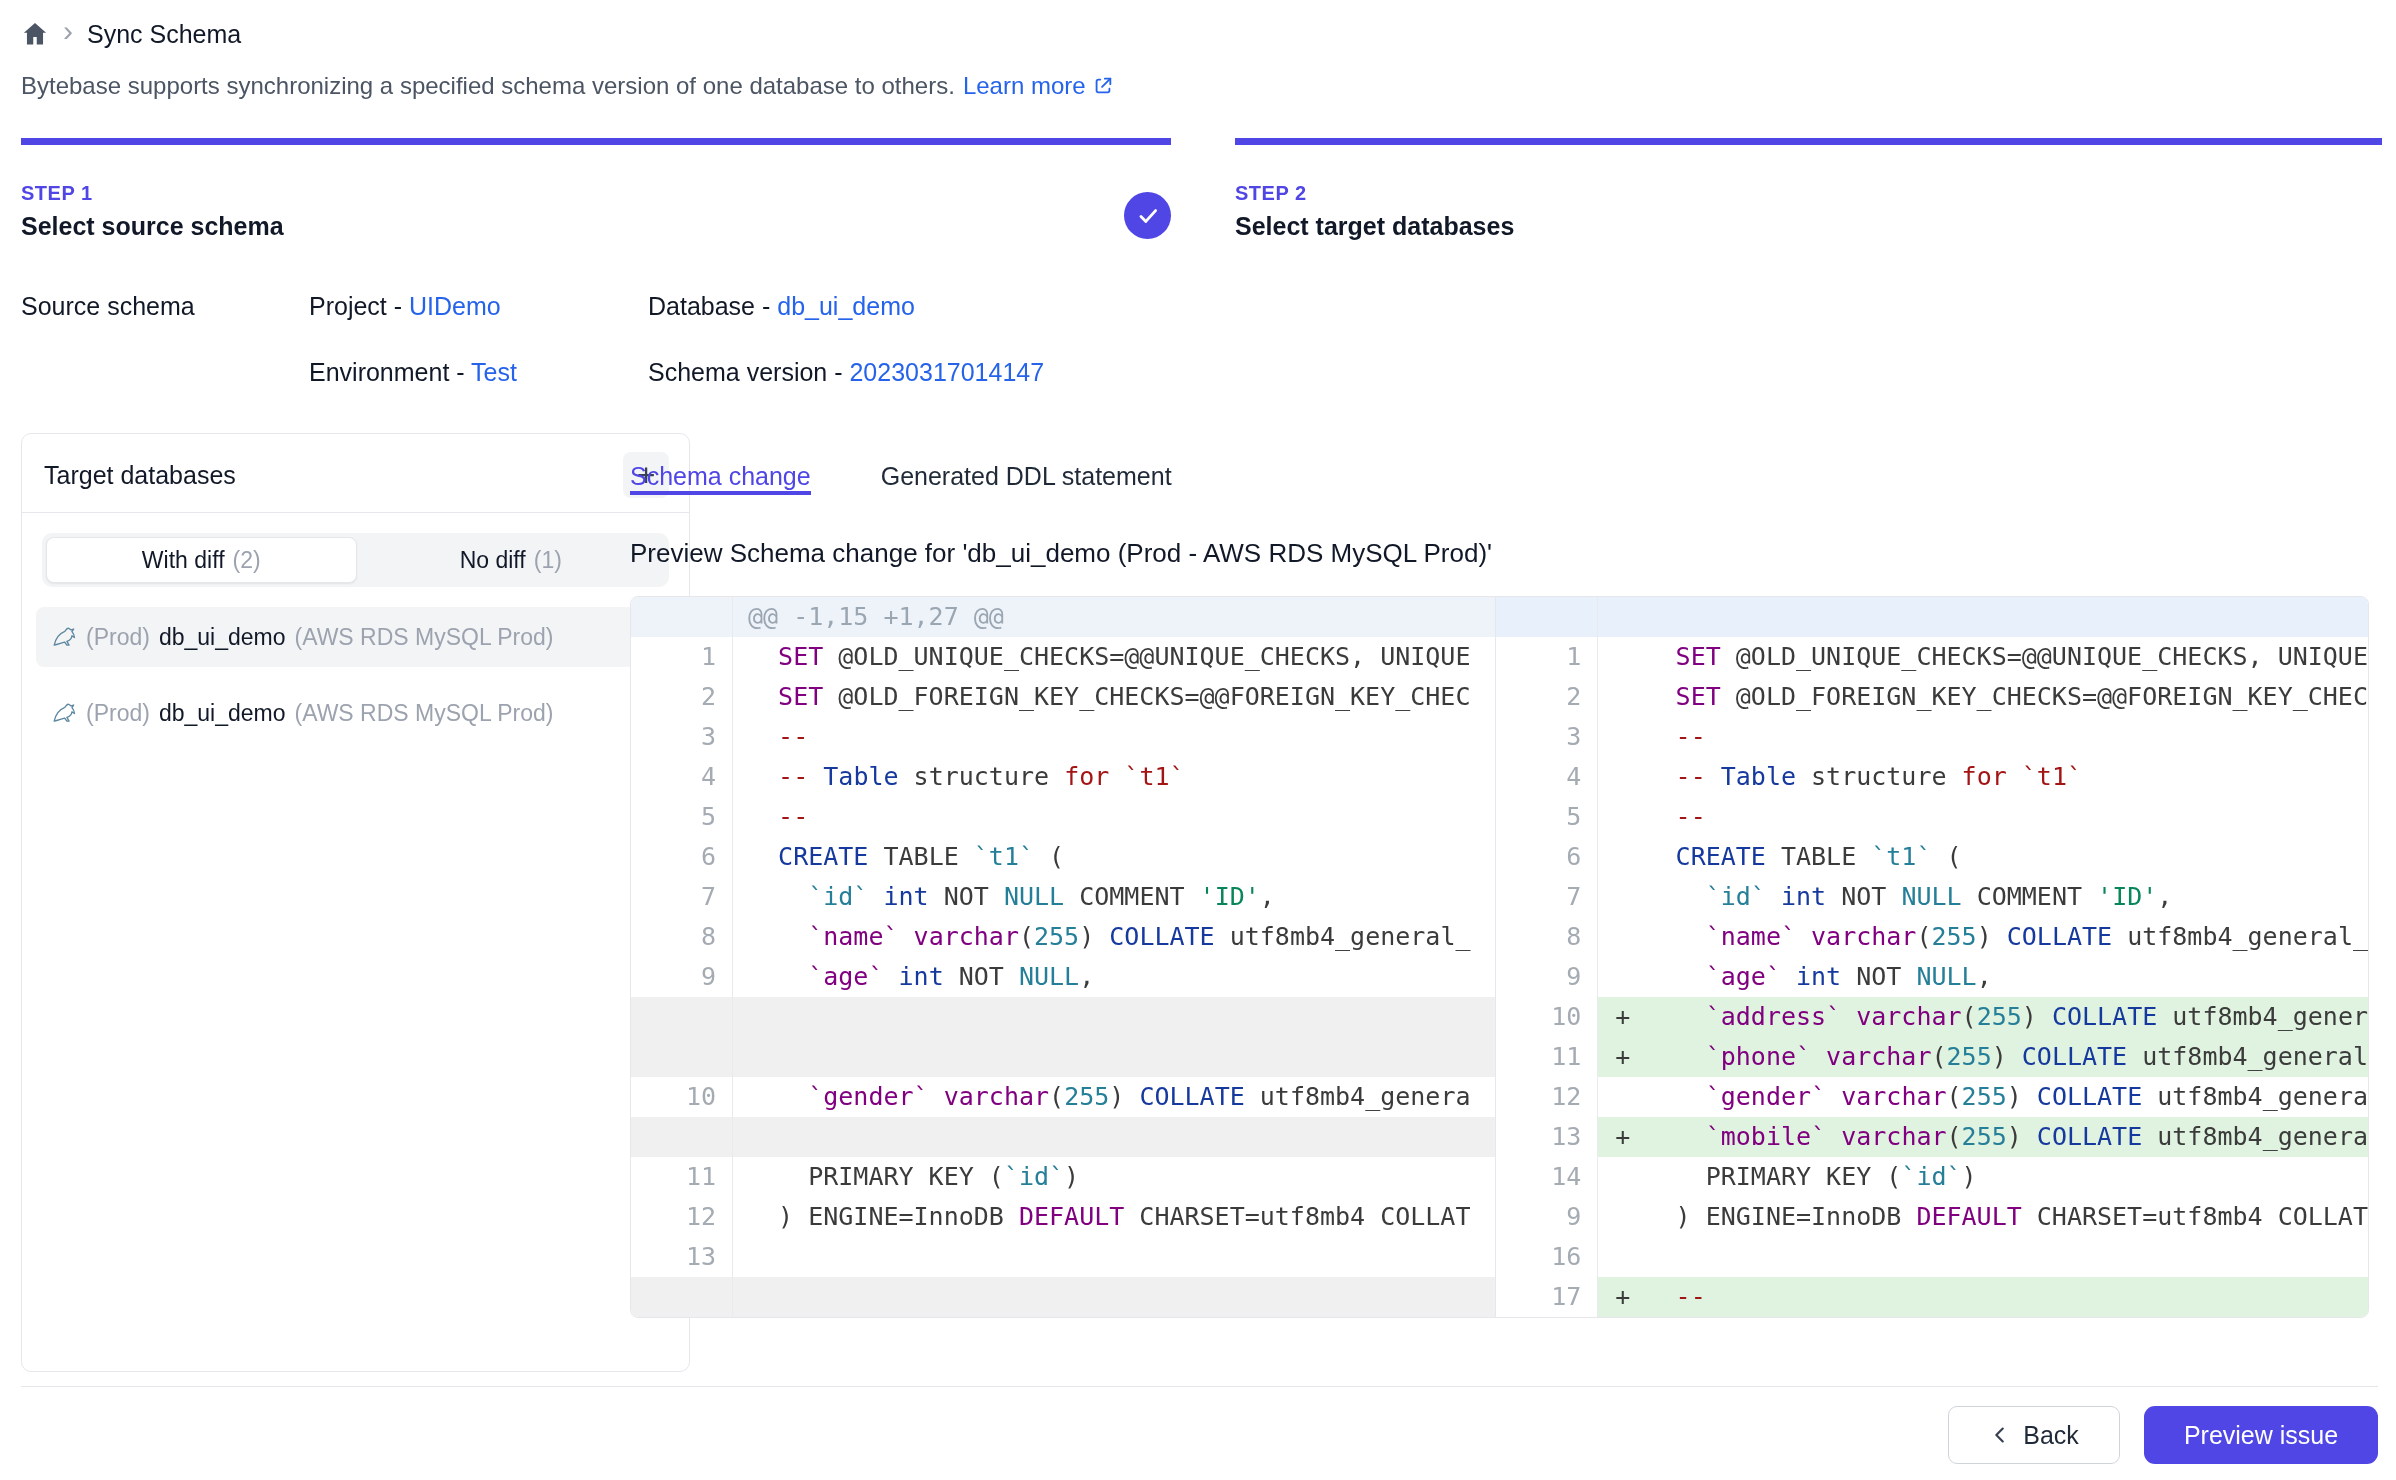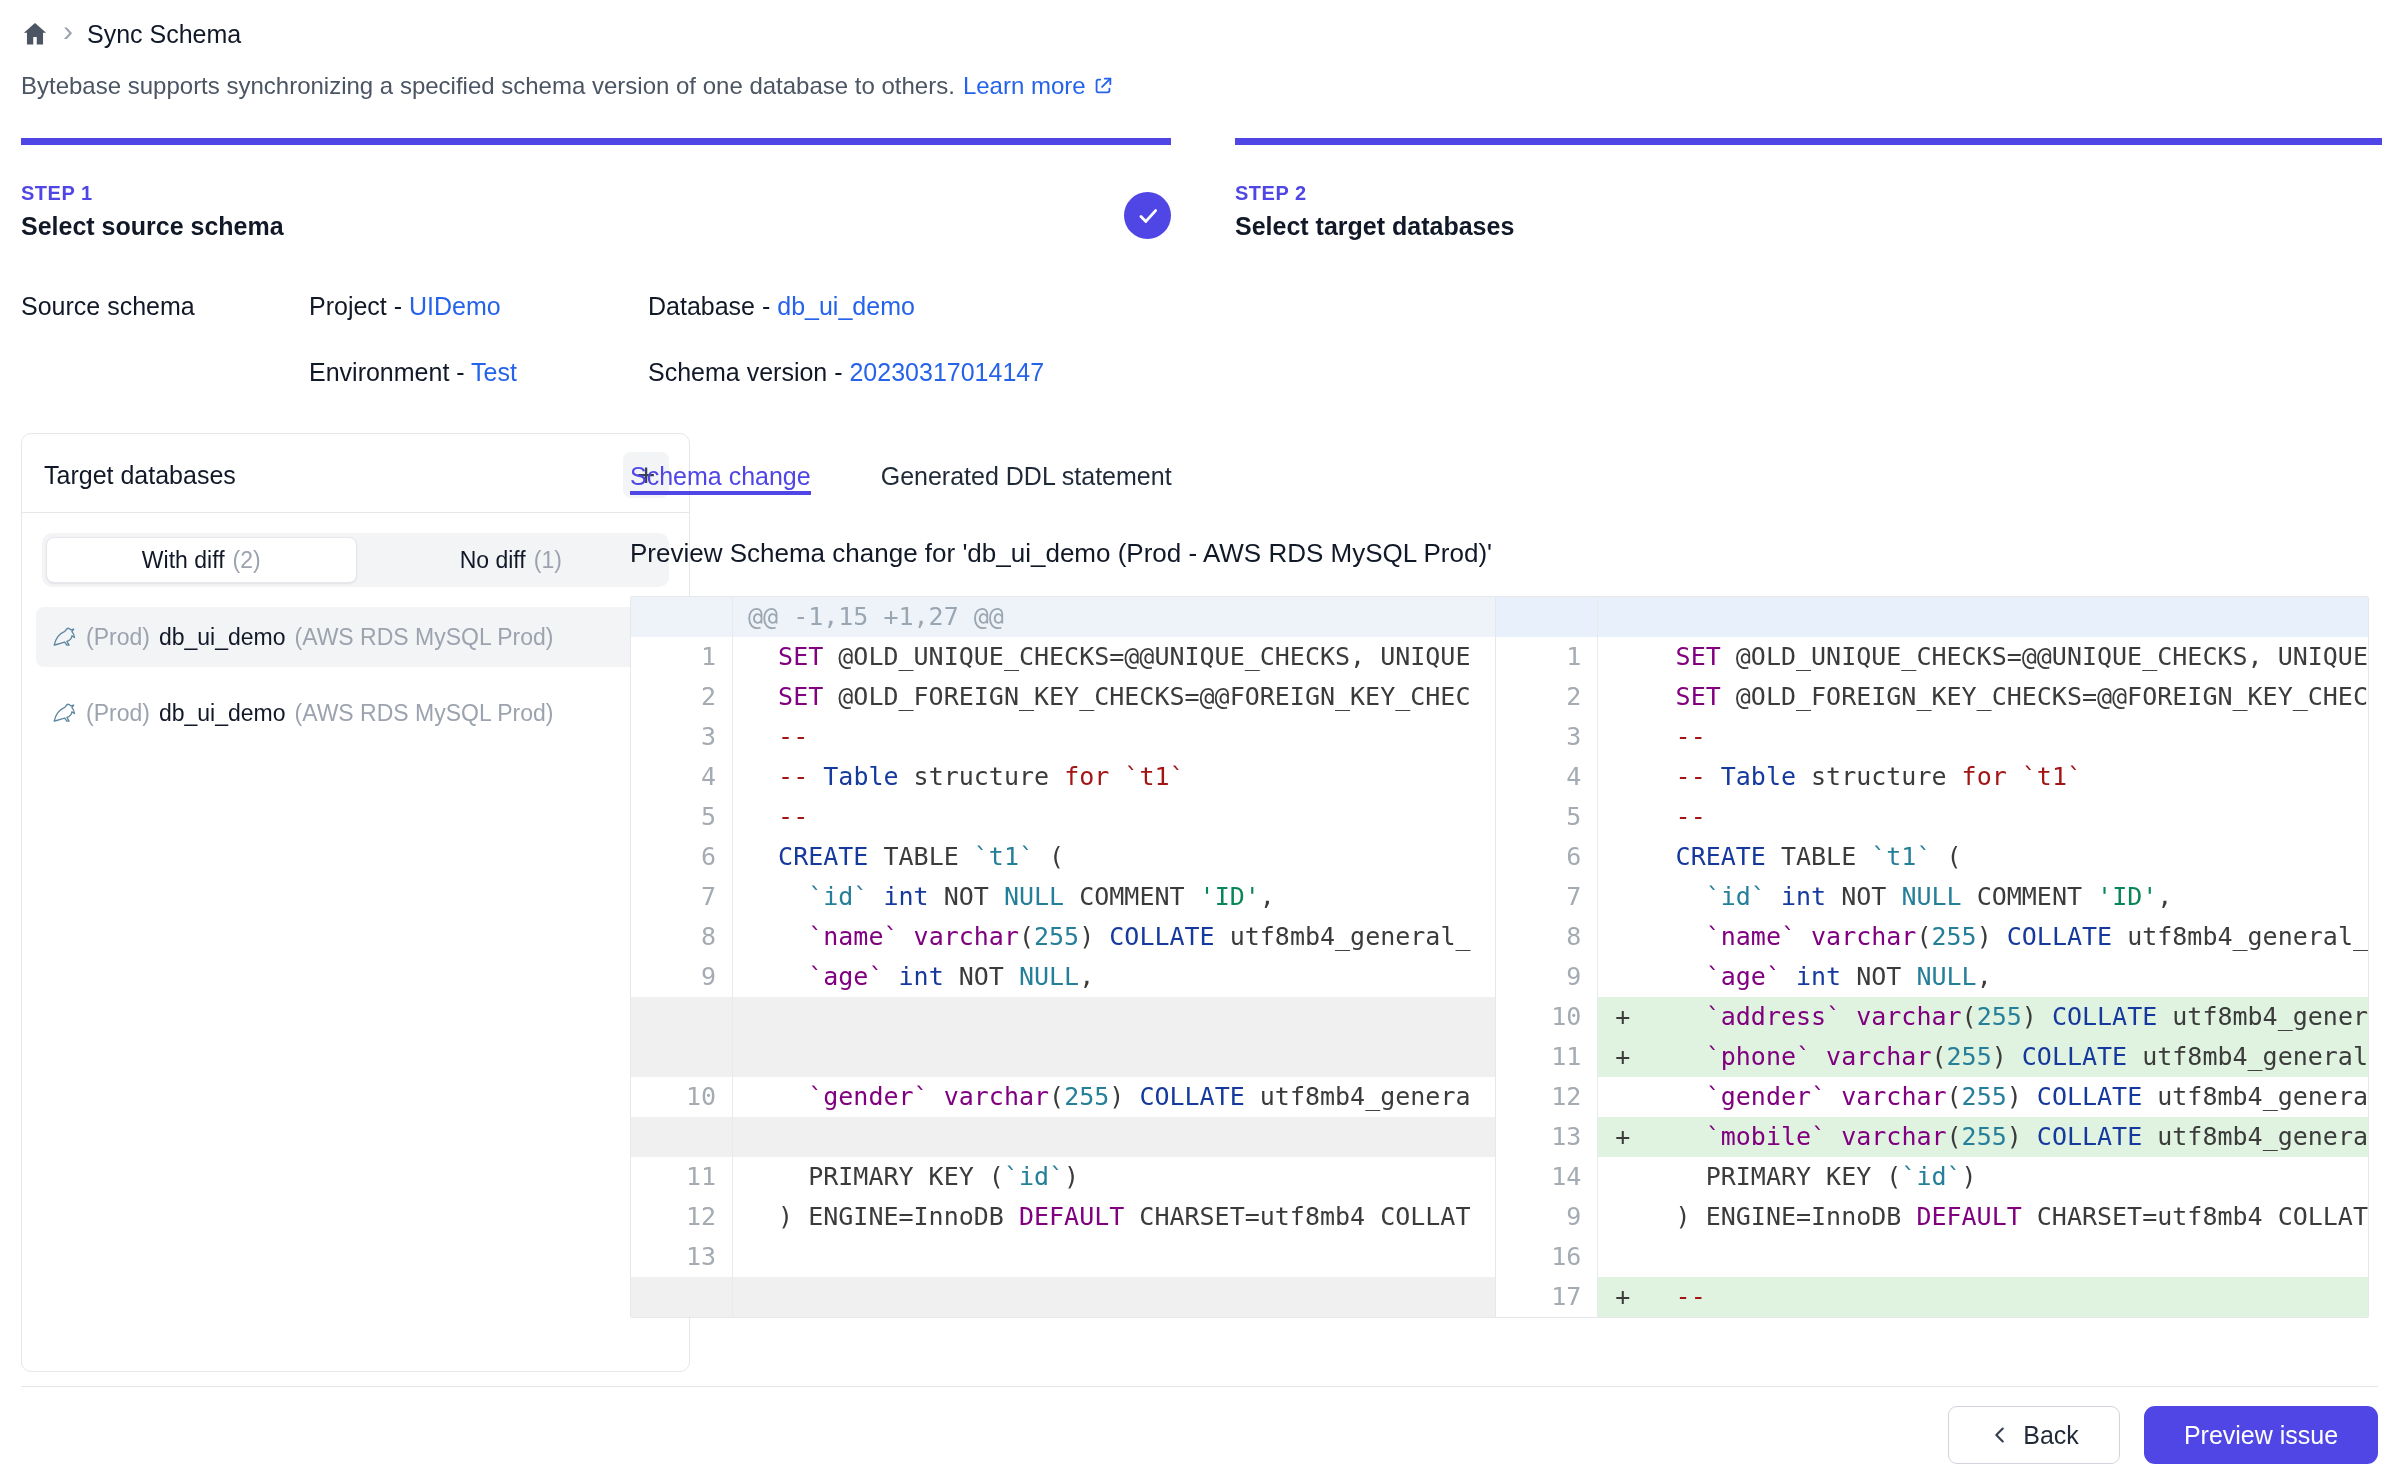--- a/index.html
+++ b/index.html
@@ -48,21 +48,21 @@
   .db-name { color:#111827; font-weight:500; flex:none; }
   .db-inst { color:#9ca3af; flex:1 1 0; min-width:0; overflow:hidden; text-overflow:ellipsis; white-space:nowrap; }
 
   
   .rtabs { position:absolute; left:630px; top:462px; display:flex; gap:70px; font-size:25px; }
   .rtab { padding-bottom:0; cursor:pointer; color:#1f2937; }
   .rtab.active { color:#4f46e5; font-weight:500; border-bottom:4px solid #4f46e5; }
   .preview-title { position:absolute; left:630px; top:538px; font-size:26px; font-weight:500; color:#111827; }
 
   
-  .editor { position:absolute; left:630px; top:596px; width:1739px; height:722px; border:1px solid #e5e7eb; border-radius:2px; overflow:hidden; display:flex; font-family:"DejaVu Sans Mono", monospace; font-size:25px; background:#fff; }
+  .editor { position:absolute; left:630px; top:596px; width:1739px; height:722px; border:1px solid #e5e7eb; border-radius:8px; overflow:hidden; display:flex; font-family:"DejaVu Sans Mono", monospace; font-size:25px; background:#fff; }
   .pane { height:100%; }
   .pane-left { width:866px; border-right:1px solid #e4e7eb; }
   .pane-right { flex:1; }
   .drow { display:flex; height:40px; line-height:40px; }
   .gut { flex:none; width:102px; padding-right:16px; text-align:right; color:#a5abb3; border-right:1px solid #e8eaed; }
   .ct { flex:1 1 0; min-width:0; overflow:hidden; white-space:pre; color:#3b3b3b; }
   .pane-left .ct { padding-left:15px; }
   .pane-right .ct { padding-left:17px; }
   .r-hdr { background:#eef3f9; }
   .r-hdr .ct { color:#9aa6b2; }

